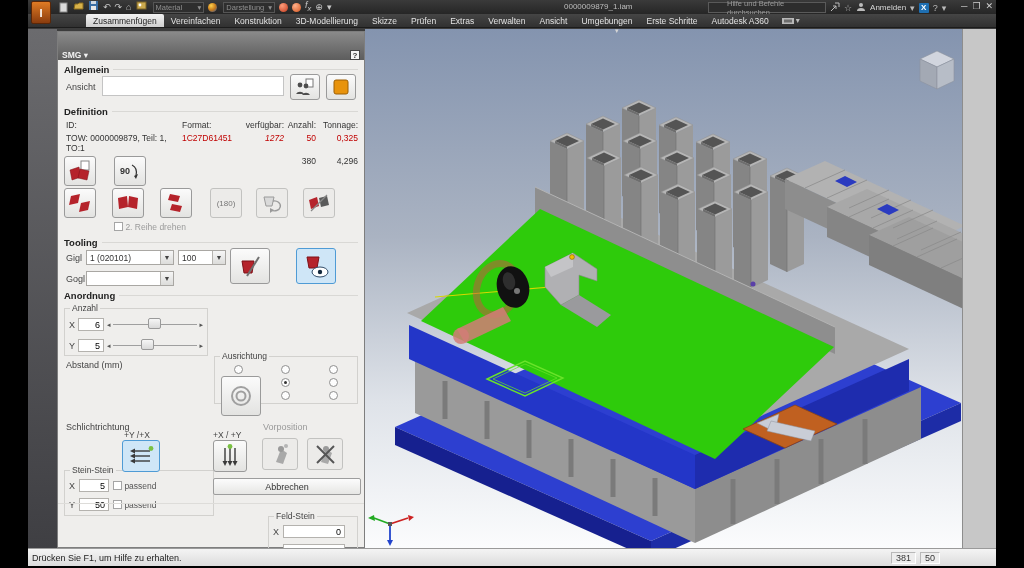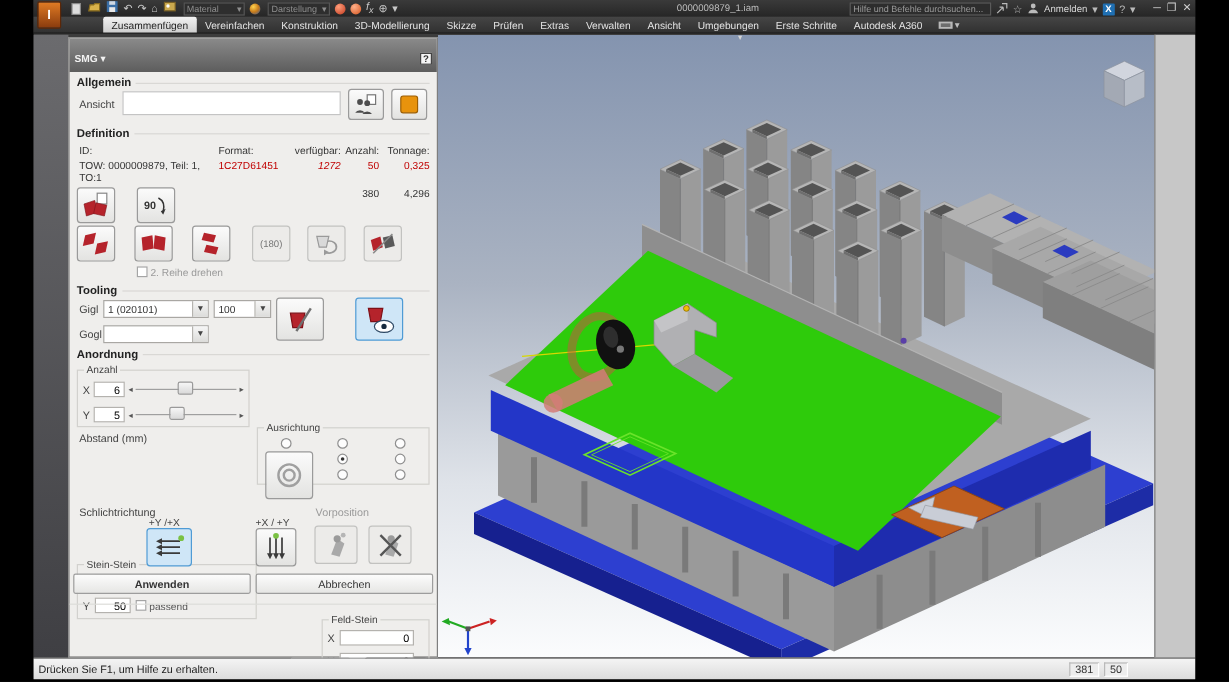--- a/index.html
+++ b/index.html
@@ -11,21 +11,21 @@
   #titlebar{position:absolute;left:0;top:0;width:968px;height:14px;background:linear-gradient(#3a3a3a,#262626);display:flex;align-items:center;color:#cfcfcf;font-size:8px;}
   #inv-logo{position:absolute;left:3px;top:1px;width:20px;height:23px;background:linear-gradient(#e07b24,#8a3c0e);border:1px solid #5b2708;border-radius:2px;z-index:5;display:flex;align-items:center;justify-content:center;color:#fff;font-weight:bold;font-size:11px;}
   .qat{display:flex;align-items:center;gap:4px;margin-left:30px;}
   .qat .ico{width:11px;height:11px;display:inline-block;position:relative;}
   .qat .glyph{font-size:9px;color:#c8c8c8;line-height:11px;}
   .mini-sel{display:flex;align-items:center;height:11px;background:#2e2e2e;border:1px solid #555;color:#8f8f8f;font-size:7.5px;padding:0 2px;margin-left:2px;}
   .mini-sel .tx{width:42px;overflow:hidden;white-space:nowrap;}
   .sphere{width:9px;height:9px;border-radius:50%;display:inline-block;}
   #title-text{position:absolute;left:536px;top:2px;color:#bdbdbd;font-size:8px;}
   #search-wrap{position:absolute;left:680px;top:1.5px;display:flex;align-items:center;gap:4px;}
-  #search-box{width:118px;height:11px;background:#2d2d2d;border:1px solid #5a5a5a;color:#9a9a9a;font-size:7.5px;padding:0 2px;display:flex;align-items:center;}
+  #search-box{width:118px;height:11px;background:#2d2d2d;border:1px solid #5a5a5a;color:#9a9a9a;font-size:7.5px;padding:0 18px;display:flex;align-items:center;}
   .tb-ico{color:#b9b9b9;font-size:9px;line-height:10px;}
   #signin{color:#d8d8d8;font-size:8px;}
   #xlogo{width:10px;height:10px;background:#1f6fb2;color:#fff;font-size:8px;font-weight:bold;text-align:center;line-height:10px;border-radius:1px;}
   #win-controls{position:absolute;right:3px;top:1px;display:flex;gap:5px;color:#d0d0d0;font-size:9px;}
 
   
   #tabbar{position:absolute;left:0;top:14px;width:968px;height:14px;background:linear-gradient(#454545,#313131);display:flex;align-items:stretch;padding-left:58px;border-bottom:1px solid #1c1c1c;}
   .tab{display:flex;align-items:center;padding:0 7px;font-size:8.5px;color:#e3e3e3;white-space:nowrap;}
   .tab.active{background:linear-gradient(#f2f2f2,#cfcfcf);color:#1e1e1e;border-radius:2px 2px 0 0;}
   #tab-extra{display:flex;align-items:center;margin-left:6px;color:#bdbdbd;font-size:8px;gap:2px;}
@@ -33,21 +33,21 @@
   
   #left-strip{position:absolute;left:0;top:29px;width:29px;height:519px;background:linear-gradient(180deg,#6b6b6e,#3f3f43);}
   #right-strip{position:absolute;right:0;top:29px;width:34px;height:519px;background:#c7c7c7;border-left:1px solid #8d8d8d;}
 
   
   #viewport{position:absolute;left:337px;top:29px;width:597px;height:519px;overflow:hidden;}
   #ribbon-collapse{position:absolute;left:250px;top:-2px;color:#d5d5d5;font-size:7px;}
 
   
   #panel{position:absolute;left:29px;top:31px;width:308px;height:517px;background:#efeeec;border:1px solid #7e7e7e;font-size:9px;color:#333;}
-  #panel-header{height:28px;background:linear-gradient(#8a8a8a,#5d5d5d);color:#f2f2f2;font-size:8.5px;font-weight:bold;display:flex;align-items:flex-start;padding:12px 4px;}
+  #panel-header{height:28px;background:linear-gradient(#8a8a8a,#5d5d5d);color:#f2f2f2;font-size:8.5px;font-weight:bold;display:flex;align-items:flex-end;padding:0 4px;}
   #panel-help{margin-left:auto;width:10px;height:10px;background:#f4f4f4;color:#333;font-size:8px;font-weight:bold;text-align:center;line-height:10px;border:1px solid #444;}
   #panel-body{position:relative;height:501px;}
   .abs{position:absolute;}
   .sec-title{font-weight:bold;font-size:9.5px;color:#222;display:flex;align-items:center;gap:4px;left:6px;right:6px;}
   .sec-title::after{content:"";flex:1;height:1px;background:#d9d8d5;}
   .lbl{font-size:9px;color:#444;}
   .dis{color:#9a9a9a;}
   .tinput{background:#fff;border:1px solid #c4c4c4;height:20px;}
   .pbtn{background:linear-gradient(#fbfbfb,#e3e3e1);border:1px solid #9a9a9a;border-radius:3px;display:flex;align-items:center;justify-content:center;}
   .pbtn.flat{background:#ecebe9;border-color:#c2c2c0;}
@@ -544,21 +544,20 @@
       </div>
       <div class="abs pbtn flat" style="top:378px;left:249px;width:36px;height:32px;">
         <svg width="24" height="24">
               <polygon points="8,20 13,7 19,11 15,22" fill="#a9a9a9"></polygon>
               <circle cx="13" cy="7" r="3" fill="#9a9a9a"></circle>
               <line x1="4" y1="4" x2="21" y2="21" stroke="#555" stroke-width="2"></line>
               <line x1="21" y1="4" x2="4" y2="21" stroke="#555" stroke-width="2"></line>
             </svg>
       </div>
 
-      <div class="abs cmd" style="top:418px;left:3px;width:148px;height:17px;font-weight:bold;">Anwenden</div>
       <div class="abs cmd" style="top:418px;left:155px;width:148px;height:17px;">Abbrechen</div>
 
       <div class="abs" style="top:443px;left:0;width:306px;border-top:1px solid #dddcd9;"></div>
       <div class="abs cmd" style="top:488px;left:170px;width:50px;height:14px;color:#9a9a9a;border-color:#c0c0c0;margin-left:14px;">OK</div>
       <div class="abs cmd" style="top:488px;left:246px;width:52px;height:14px;border-color:#6a6a6a;">Abbrechen</div>
     </div>
   </div>
 
   <div id="statusbar">
     <span id="status-hint">Drücken Sie F1, um Hilfe zu erhalten.</span>

